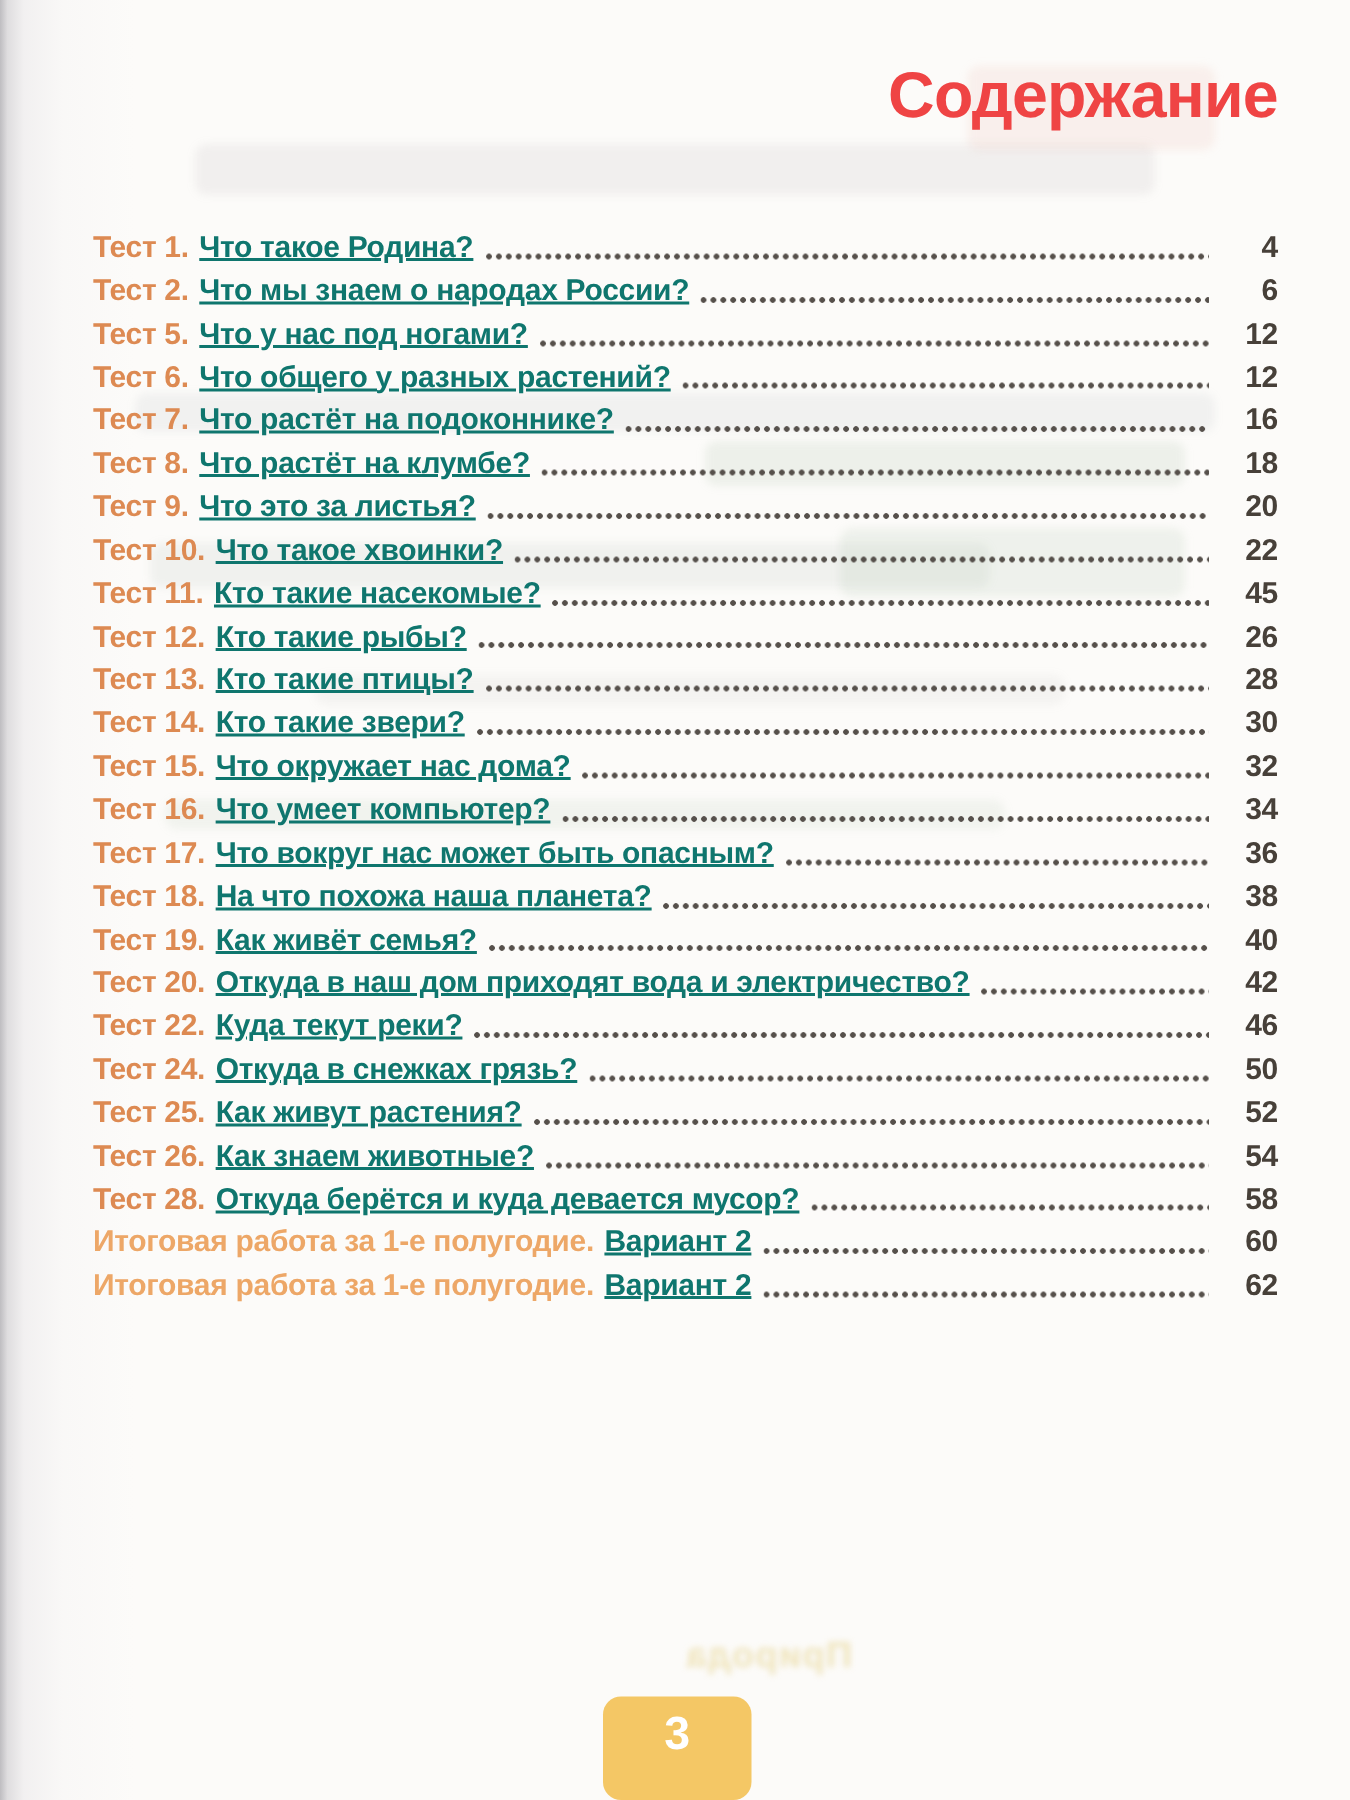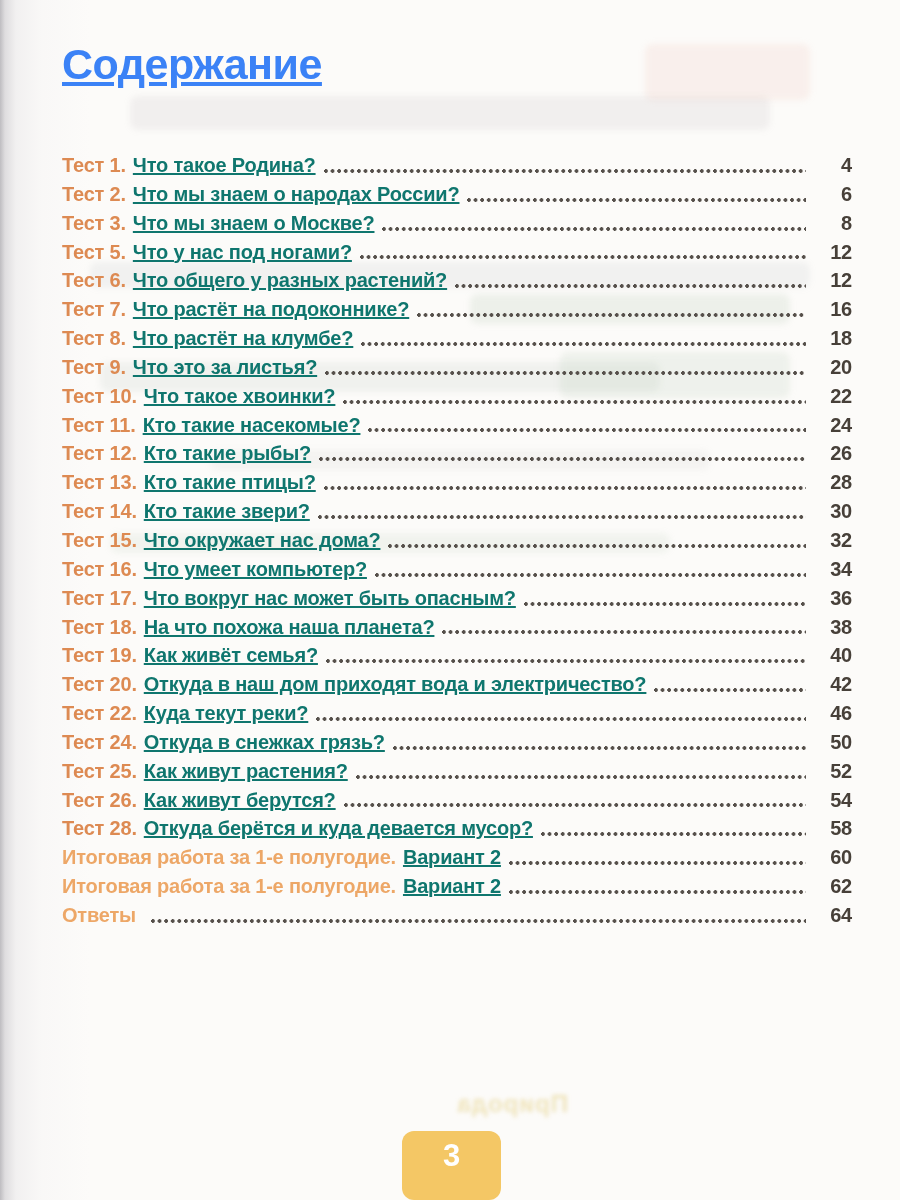--- a/index.html
+++ b/index.html
@@ -36,24 +36,23 @@
   .bleed.b7 { left: 210px; top: 450px; width: 500px; height: 20px; background: rgba(150,150,150,0.08); }
   .bleed.b8 { left: 110px; top: 533px; width: 560px; height: 20px; background: rgba(150,175,150,0.10); }
   .bleed-word {
     position: absolute; left: 348px; top: 1090px; width: 220px; height: 28px;
     font-size: 24px; font-weight: bold; color: rgba(225,200,110,0.45);
     transform: scaleX(-1); filter: blur(2px); pointer-events: none;
     letter-spacing: 1px;
   }
   .title {
     position: absolute; left: 62px; top: 40px; width: 790px;
-    margin: 0; text-align: left;
+    margin: 0; text-align: right;
     font-size: 43px; font-weight: bold; letter-spacing: -0.5px;
-    color: #3b82f6;
-    text-decoration: underline;
+    color: #ef4444;
   }
   .toc {
     position: absolute; left: 62px; top: 151px; width: 790px;
   }
   .row {
     display: flex; align-items: flex-end;
     height: 28.85px; line-height: 28.85px;
     font-size: 20px; font-weight: bold; letter-spacing: -0.2px;
     white-space: nowrap;
   }
@@ -104,26 +103,20 @@
     <span class="pagenum">4</span>
   </div>
 
   <div class="row">
     <span class="prefix">Тест 2.</span>
     <span class="text">Что мы знаем о народах России?</span>
     <span class="leader"></span>
     <span class="pagenum">6</span>
   </div>
 
-  <div class="row">
-    <span class="prefix">Тест 3.</span>
-    <span class="text">Что мы знаем о Москве?</span>
-    <span class="leader"></span>
-    <span class="pagenum">8</span>
-  </div>
 
 
   <div class="row">
     <span class="prefix">Тест 5.</span>
     <span class="text">Что у нас под ногами?</span>
     <span class="leader"></span>
     <span class="pagenum">12</span>
   </div>
 
   <div class="row">
@@ -158,21 +151,21 @@
     <span class="prefix">Тест 10.</span>
     <span class="text">Что такое хвоинки?</span>
     <span class="leader"></span>
     <span class="pagenum">22</span>
   </div>
 
   <div class="row">
     <span class="prefix">Тест 11.</span>
     <span class="text">Кто такие насекомые?</span>
     <span class="leader"></span>
-    <span class="pagenum">24</span>
+    <span class="pagenum">45</span>
   </div>
 
   <div class="row">
     <span class="prefix">Тест 12.</span>
     <span class="text">Кто такие рыбы?</span>
     <span class="leader"></span>
     <span class="pagenum">26</span>
   </div>
 
   <div class="row">
@@ -249,21 +242,21 @@
 
   <div class="row">
     <span class="prefix">Тест 25.</span>
     <span class="text">Как живут растения?</span>
     <span class="leader"></span>
     <span class="pagenum">52</span>
   </div>
 
   <div class="row">
     <span class="prefix">Тест 26.</span>
-    <span class="text">Как живут берутся?</span>
+    <span class="text">Как знаем животные?</span>
     <span class="leader"></span>
     <span class="pagenum">54</span>
   </div>
 
 
   <div class="row">
     <span class="prefix">Тест 28.</span>
     <span class="text">Откуда берётся и куда девается мусор?</span>
     <span class="leader"></span>
     <span class="pagenum">58</span>
@@ -276,25 +269,19 @@
     <span class="pagenum">60</span>
   </div>
 
   <div class="row summary">
     <span class="prefix">Итоговая работа за 1-е полугодие.</span>
     <span class="text">Вариант 2</span>
     <span class="leader"></span>
     <span class="pagenum">62</span>
   </div>
 
-  <div class="row summary">
-    <span class="prefix">Ответы</span>
-    <span class="text"></span>
-    <span class="leader"></span>
-    <span class="pagenum">64</span>
-  </div>
 </div>
 
   <div class="page-badge">
     <span>3</span>
   </div>
 
 </div>
 
 </body></html>

